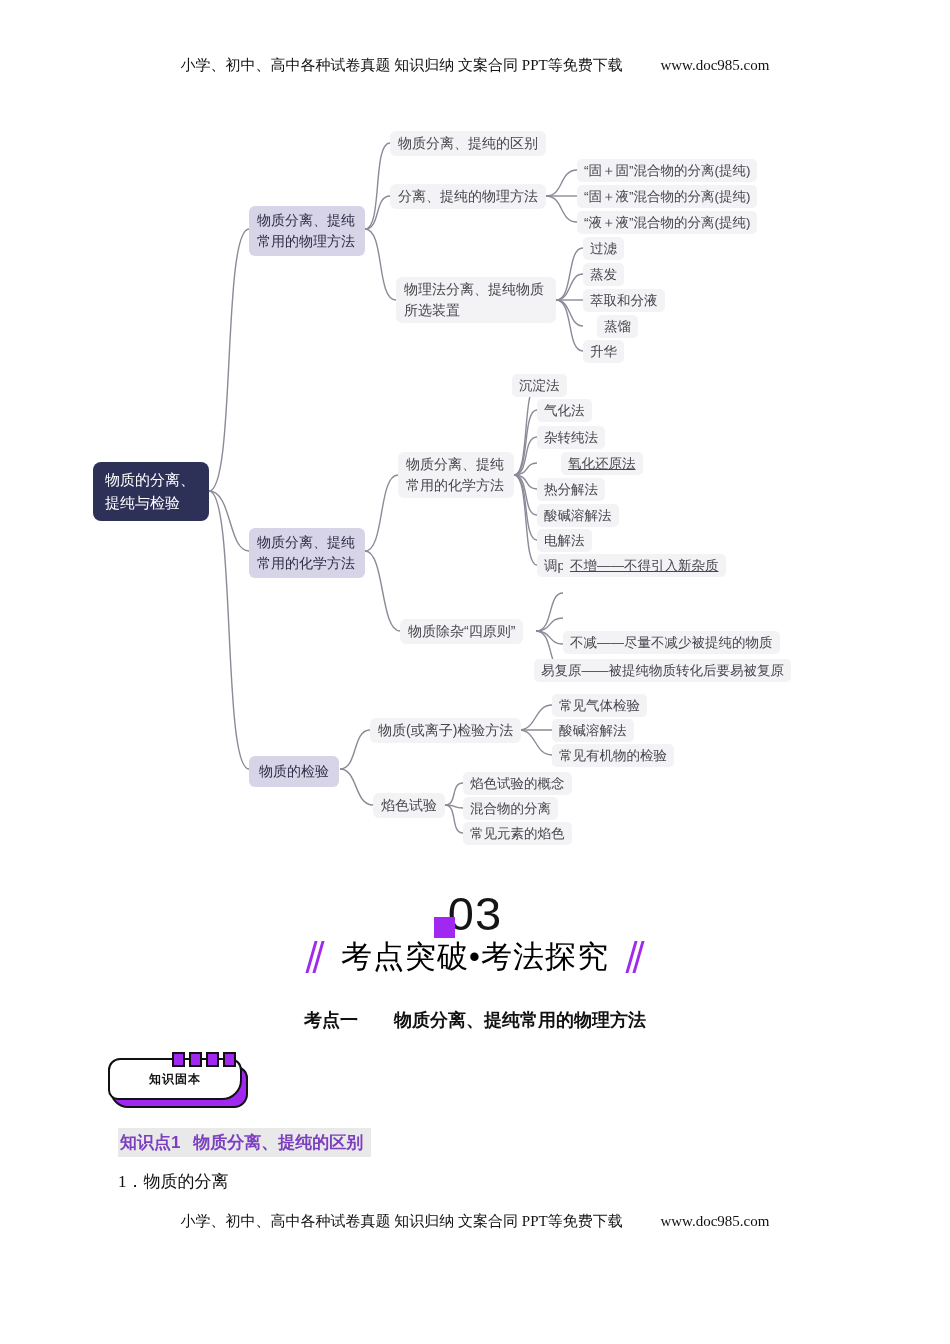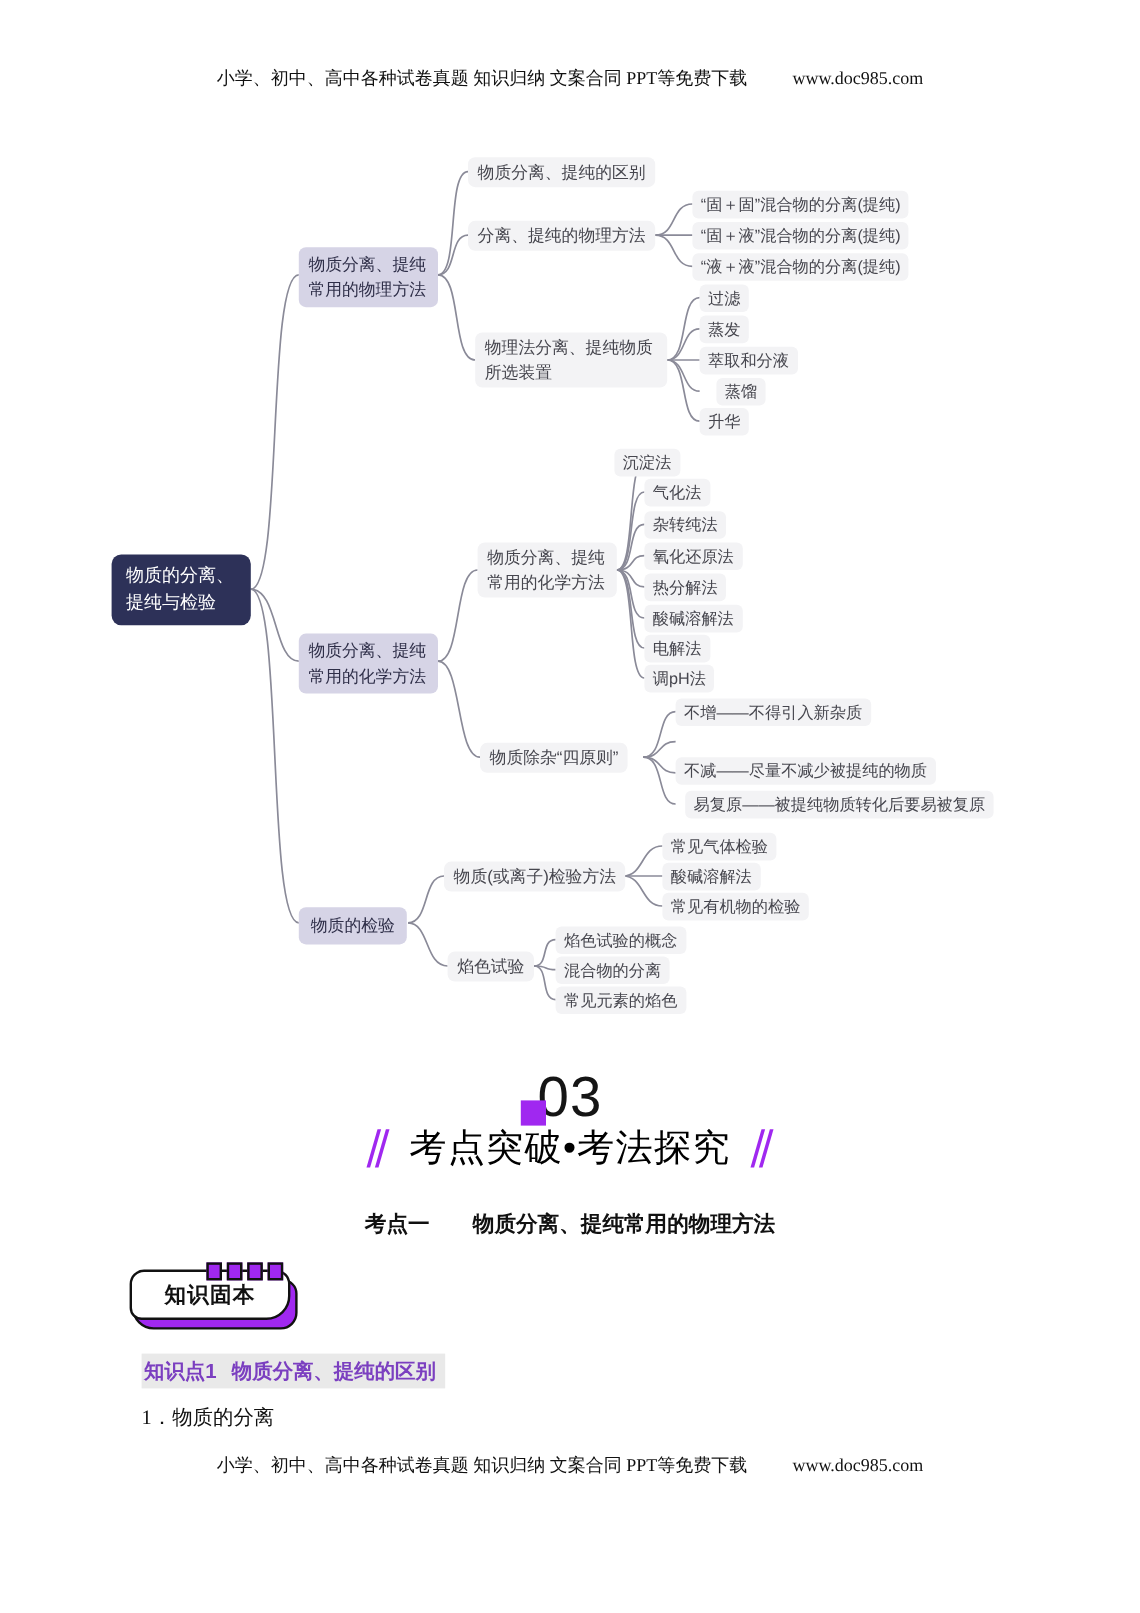--- a/index.html
+++ b/index.html
@@ -80,21 +80,21 @@
   
   .badge{position:absolute;left:108px;top:1058px;width:138px;height:46px;}
   .badge .under{
     position:absolute;left:2px;top:8px;right:-2px;bottom:-4px;
     background:#a028f0;border:2px solid #111;border-radius:10px 12px 14px 18px;
   }
   .badge .face{
     position:absolute;left:0;top:0;right:4px;bottom:4px;background:#ffffff;
     border:2.5px solid #111;border-radius:12px 12px 20px 10px;
     display:flex;align-items:center;justify-content:center;
-    font-size:18px;font-weight:bold;color:#111;letter-spacing:1px;
+    font-size:12px;font-weight:bold;color:#111;letter-spacing:1px;
   }
   .badge .sqs{position:absolute;top:-6px;right:10px;display:flex;gap:4px;z-index:3;}
   .badge .sqs i{
     display:block;width:9px;height:11px;background:#a028f0;border:2px solid #111;
   }
 
   
   .kp{
     position:absolute;left:118px;top:1128px;background:#e9e9e9;
     padding:3px 8px 3px 2px;font-size:17px;font-weight:bold;color:#7b3fc0;
@@ -177,29 +177,29 @@
   <div class="node leaf" style="left:583px;top:289px;">萃取和分液</div>
   <div class="node leaf" style="left:583px;top:315px;margin-left:14px;">蒸馏</div>
   <div class="node leaf" style="left:583px;top:340px;">升华</div>
 
   <div class="node gnode wrap" style="left:398px;top:452px;width:116px;">物质分离、提纯常用的化学方法</div>
   <div class="node gnode" style="left:400px;top:619px;">物质除杂“四原则”</div>
 
   <div class="node leaf" style="left:512px;top:374px;">沉淀法</div>
   <div class="node leaf" style="left:537px;top:399px;">气化法</div>
   <div class="node leaf" style="left:537px;top:426px;">杂转纯法</div>
-  <div class="node leaf" style="left:537px;top:452px;">氧化还原法</div>
+  <div class="node leaf" style="left:561px;top:452px;text-decoration:underline;">氧化还原法</div>
   <div class="node leaf" style="left:537px;top:478px;">热分解法</div>
   <div class="node leaf" style="left:537px;top:504px;">酸碱溶解法</div>
   <div class="node leaf" style="left:537px;top:529px;">电解法</div>
   <div class="node leaf" style="left:537px;top:554px;">调pH法</div>
 
-  <div class="node leaf" style="left:563px;top:582px;">不增——不得引入新杂质</div>
+  <div class="node leaf" style="left:563px;top:554px;text-decoration:underline;">不增——不得引入新杂质</div>
   <div class="node leaf" style="left:563px;top:607px;margin-top:24px;">不减——尽量不减少被提纯的物质</div>
-  <div class="node leaf" style="left:571px;top:659px;">易复原——被提纯物质转化后要易被复原</div>
+  <div class="node leaf" style="left:534px;top:659px;">易复原——被提纯物质转化后要易被复原</div>
 
   <div class="node gnode" style="left:370px;top:718px;">物质(或离子)检验方法</div>
   <div class="node gnode" style="left:373px;top:793px;">焰色试验</div>
 
   <div class="node leaf" style="left:552px;top:694px;">常见气体检验</div>
   <div class="node leaf" style="left:552px;top:719px;">酸碱溶解法</div>
   <div class="node leaf" style="left:552px;top:744px;">常见有机物的检验</div>
   <div class="node leaf" style="left:463px;top:772px;">焰色试验的概念</div>
   <div class="node leaf" style="left:463px;top:797px;">混合物的分离</div>
   <div class="node leaf" style="left:463px;top:822px;">常见元素的焰色</div>

